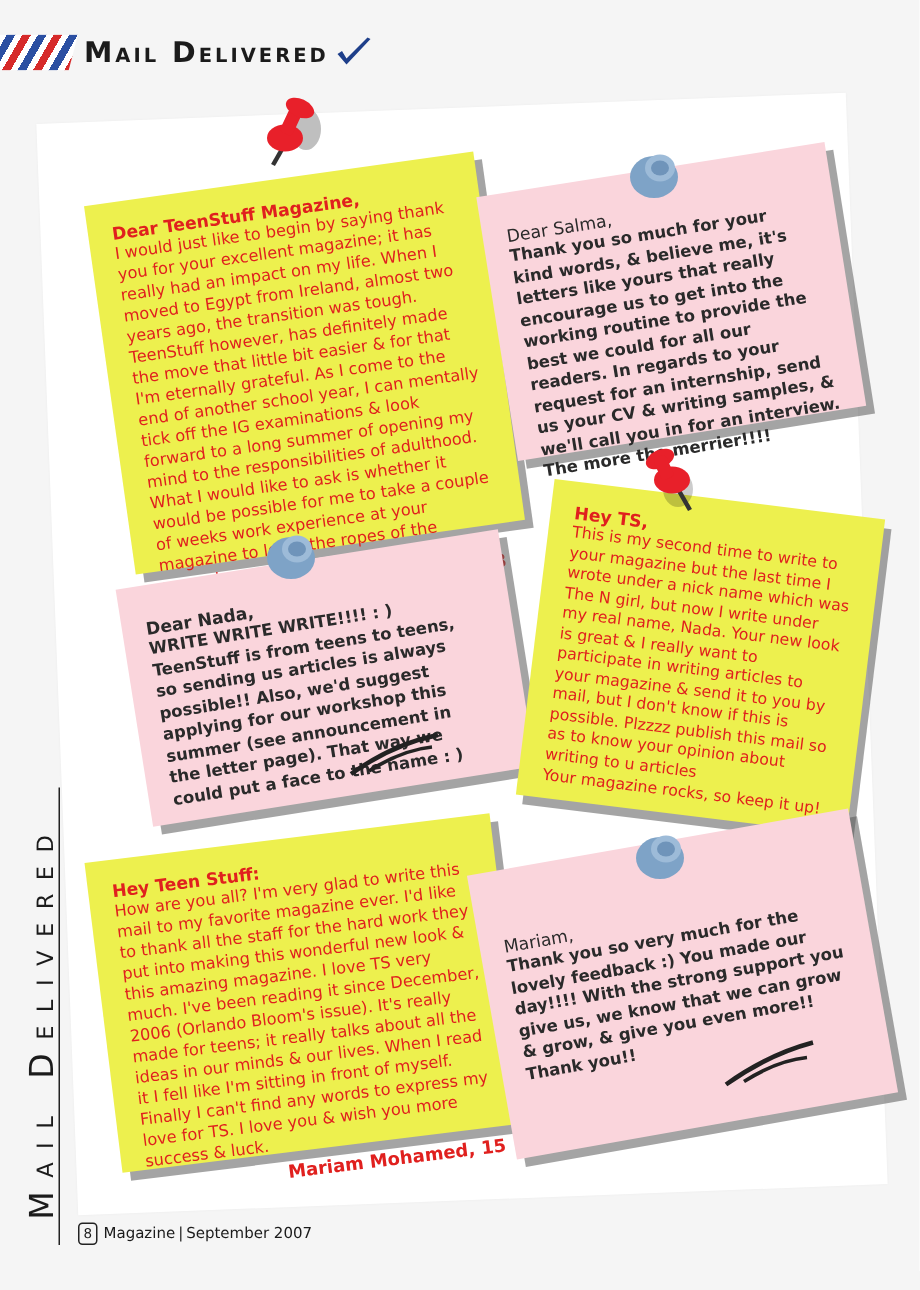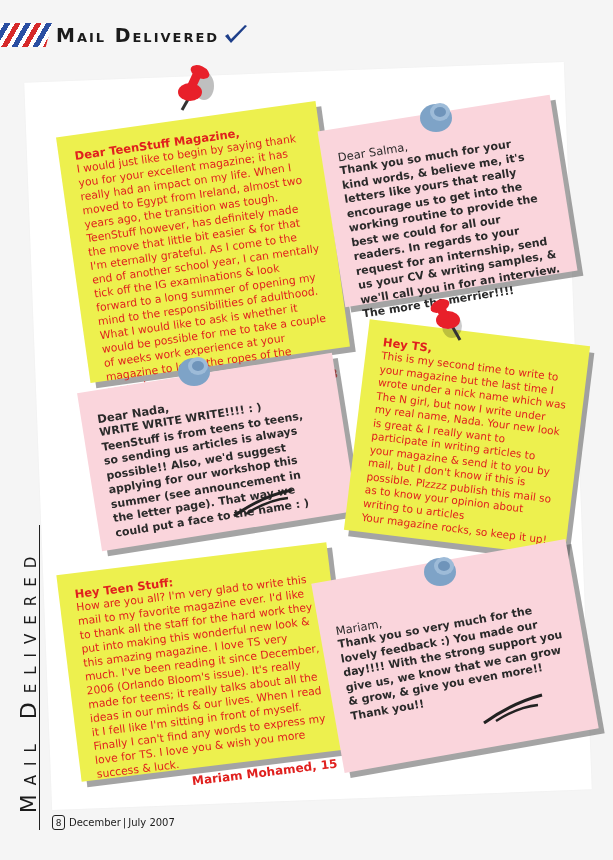--- a/index.html
+++ b/index.html
@@ -62,23 +62,23 @@
   </svg>
 </div>
 
 <div class="side-title">
   <span>Mail Delivered</span>
 </div>
 <div class="side-rule"></div>
 
 <div class="footer">
   <span class="page-num">8</span>
-  <span>December</span>
+  <span>Magazine</span>
   <span style="margin:0 2px;">|</span>
-  <span>July 2007</span>
+  <span>September 2007</span>
 </div>
 
 <div class="note yellow" style="left:72px; top:118px; width:262px; height:248px; transform:rotate(-8deg);">
   <p class="salut">Dear TeenStuff Magazine,</p>
   <p class="body-y">I would just like to begin by saying thank you for your excellent magazine; it has really had an impact on my life. When I moved to Egypt from Ireland, almost two years ago, the transition was tough. TeenStuff however, has definitely made the move that little bit easier &amp; for that I'm eternally grateful. As I come to the end of another school year, I can mentally tick off the IG examinations &amp; look forward to a long summer of opening my mind to the responsibilities of adulthood. What I would like to ask is whether it would be possible for me to take a couple of weeks work experience at your magazine to learn the ropes of the magazine world.</p>
   <p class="sig">Salma Hassan, 18</p>
 </div>
 
 <div class="note pink" style="left:330px; top:112px; width:235px; height:178px; transform:rotate(-9deg); padding-top:22px;">
   <p class="salut" style="font-weight:normal;">Dear Salma,</p>

